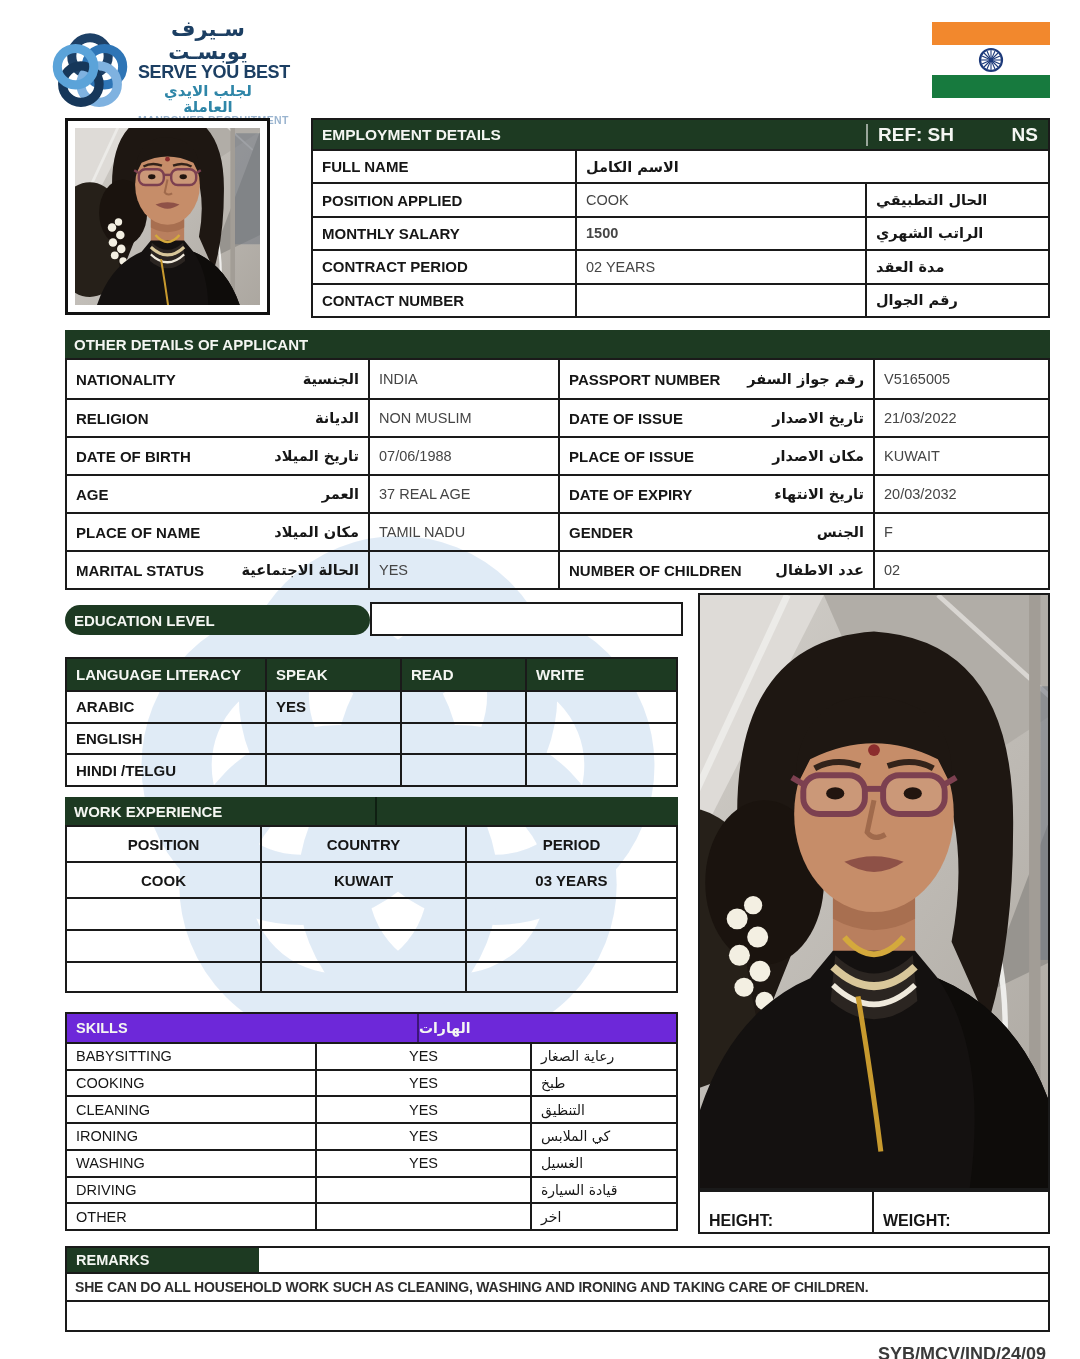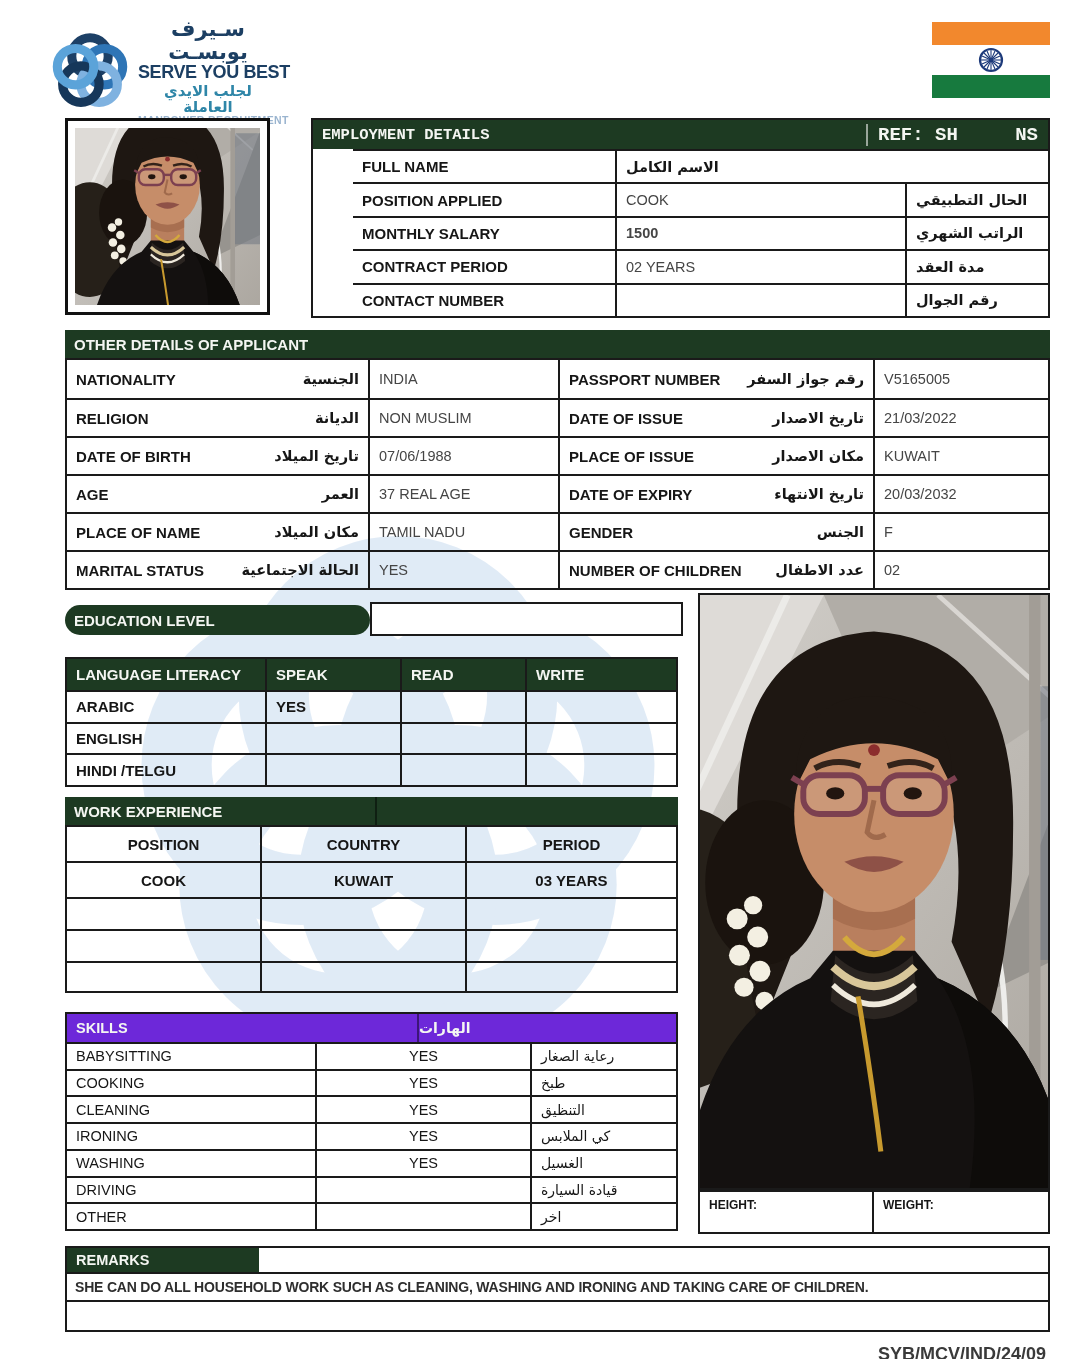--- a/index.html
+++ b/index.html
@@ -24,24 +24,24 @@
   .flag .green{position:absolute;left:0;bottom:2px;width:118px;height:23px;}
   .flag .chakra{position:absolute;left:46px;top:27px;width:26px;height:26px;}
   
   .greenbar{background:#1d3a22;color:#f4f6f2;font-weight:bold;display:flex;align-items:center;}
   .cellB{border-right:2px solid #1a1a1a;}
   
   .photo-small{position:absolute;left:65px;top:118px;width:205px;height:197px;border:3px solid #111;background:#fff;padding:7px;box-sizing:border-box;}
   .photo-small svg{width:100%;height:100%;display:block;}
   
   .emp{position:absolute;left:311px;top:118px;width:739px;height:200px;border:2px solid #1a1a1a;display:grid;grid-template-rows:29px repeat(5,1fr);box-sizing:border-box;}
-  .emp-head{display:grid;grid-template-columns:553px 1fr;font-family:Liberation Mono, monospace;}
+  .emp-head{display:grid;grid-template-columns:553px 1fr;}
   .emp-head .t{padding-left:9px;font-size:15.5px;}
   .emp-head .ref{border-left:2px solid rgba(255,255,255,.55);display:flex;justify-content:space-between;align-items:center;padding:0 10px;font-size:19px;}
-  .erow{display:grid;grid-template-columns:264px 290px 1fr;border-top:2px solid #1a1a1a;margin-left:40px;}
+  .erow{display:grid;grid-template-columns:264px 290px 1fr;border-top:2px solid #1a1a1a;}
   .erow .cell{display:flex;align-items:center;padding:0 9px;font-size:15px;}
   .erow .lbl{font-weight:bold;}
   .erow .val{color:#454545;font-size:14.5px;}
   .erow .arc{justify-content:flex-end;font-size:14.5px;}
   .red{color:#c00000;font-weight:bold;}
   
   .od-bar{position:absolute;left:65px;top:330px;width:985px;height:28px;padding-left:9px;font-size:15px;box-sizing:border-box;}
   .od{position:absolute;left:65px;top:358px;width:985px;height:232px;border:2px solid #1a1a1a;display:grid;grid-template-rows:repeat(6,1fr);box-sizing:border-box;}
   .odrow{display:grid;grid-template-columns:303px 190px 315px 1fr;}
   .odrow + .odrow{border-top:2px solid #1a1a1a;}
@@ -72,21 +72,21 @@
   .sk-head .l{display:flex;align-items:center;padding-left:9px;font-size:14.5px;}
   .sk-head .r{display:flex;align-items:center;justify-content:flex-end;padding-right:9px;font-size:14px;border-left:2px solid rgba(0,0,0,.45);}
   .srow{display:grid;grid-template-columns:250px 215px 1fr;border-top:2px solid #1a1a1a;}
   .srow .cell{display:flex;align-items:center;padding:0 9px;font-size:14.5px;font-weight:normal;}
   .srow .mid{justify-content:center;}
   .srow .arc{justify-content:flex-end;font-size:14px;}
   
   .photo-large{position:absolute;left:698px;top:593px;width:352px;height:597px;border:2px solid #1a1a1a;box-sizing:border-box;background:#cfccc7;}
   .photo-large svg{width:100%;height:100%;display:block;}
   .phys{position:absolute;left:698px;top:1190px;width:352px;height:44px;border:2px solid #1a1a1a;display:grid;grid-template-columns:1fr 1fr;box-sizing:border-box;}
-  .phys .cell{display:flex;align-items:flex-start;padding:6px 9px 0;font-size:12px;font-weight:bold;}
+  .phys .cell{display:flex;align-items:flex-start;padding:20px 9px 0;font-size:16px;font-weight:bold;}
   
   .rem{position:absolute;left:65px;top:1246px;width:985px;height:86px;border:2px solid #1a1a1a;display:grid;grid-template-rows:26px 28px 1fr;box-sizing:border-box;}
   .rem-row1{border-bottom:2px solid #1a1a1a;}
   .rem-head{width:192px;height:100%;padding-left:9px;font-size:14.5px;box-sizing:border-box;}
   .rem-text{border-bottom:2px solid #1a1a1a;display:flex;align-items:center;padding:0 8px;font-size:14px;letter-spacing:-.2px;color:#2e2e2e;font-weight:bold;}
   
   .doc-code{position:absolute;left:878px;top:1344px;font-size:18px;font-weight:bold;color:#3a3a3a;white-space:nowrap;}
 </style>
 </head>
 <body>

